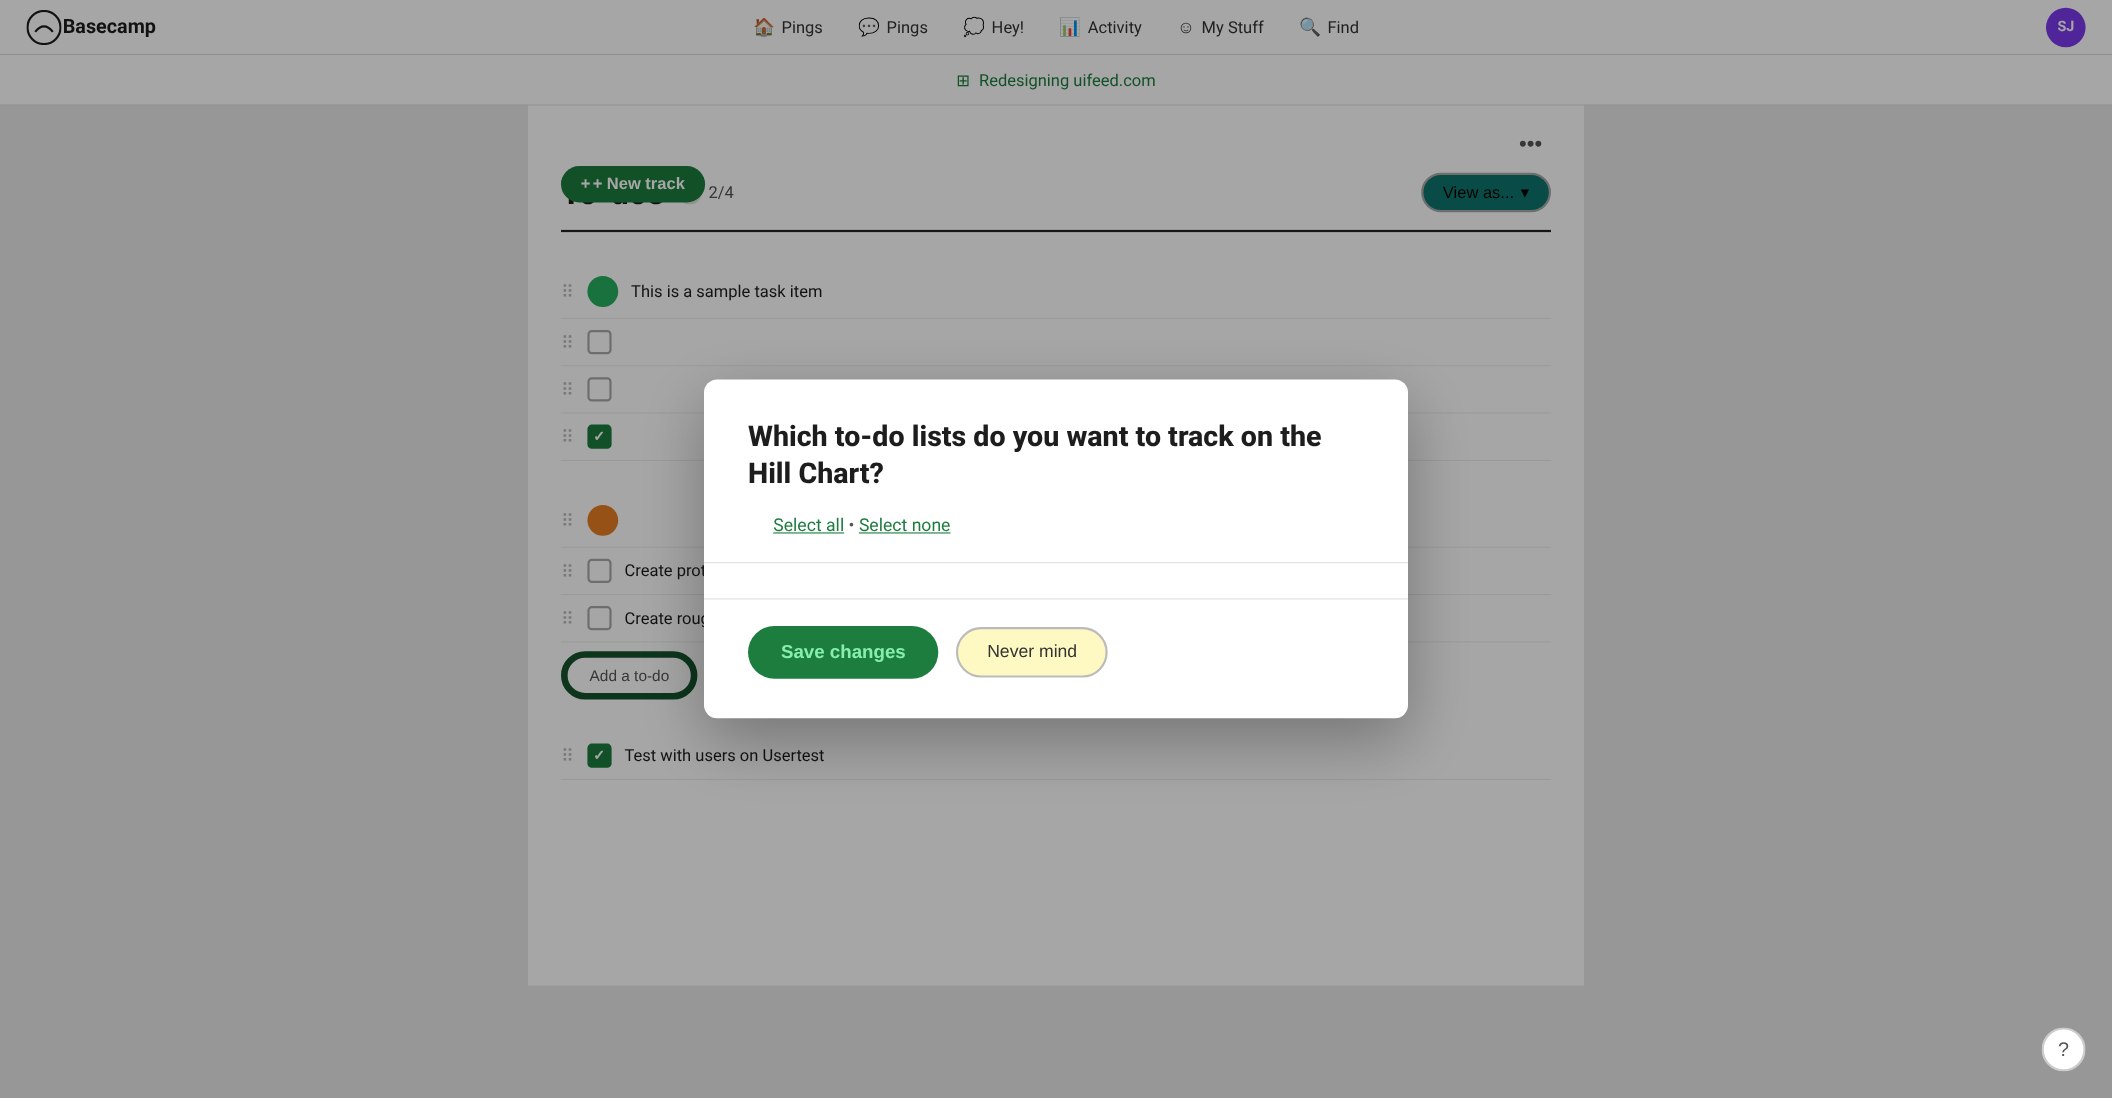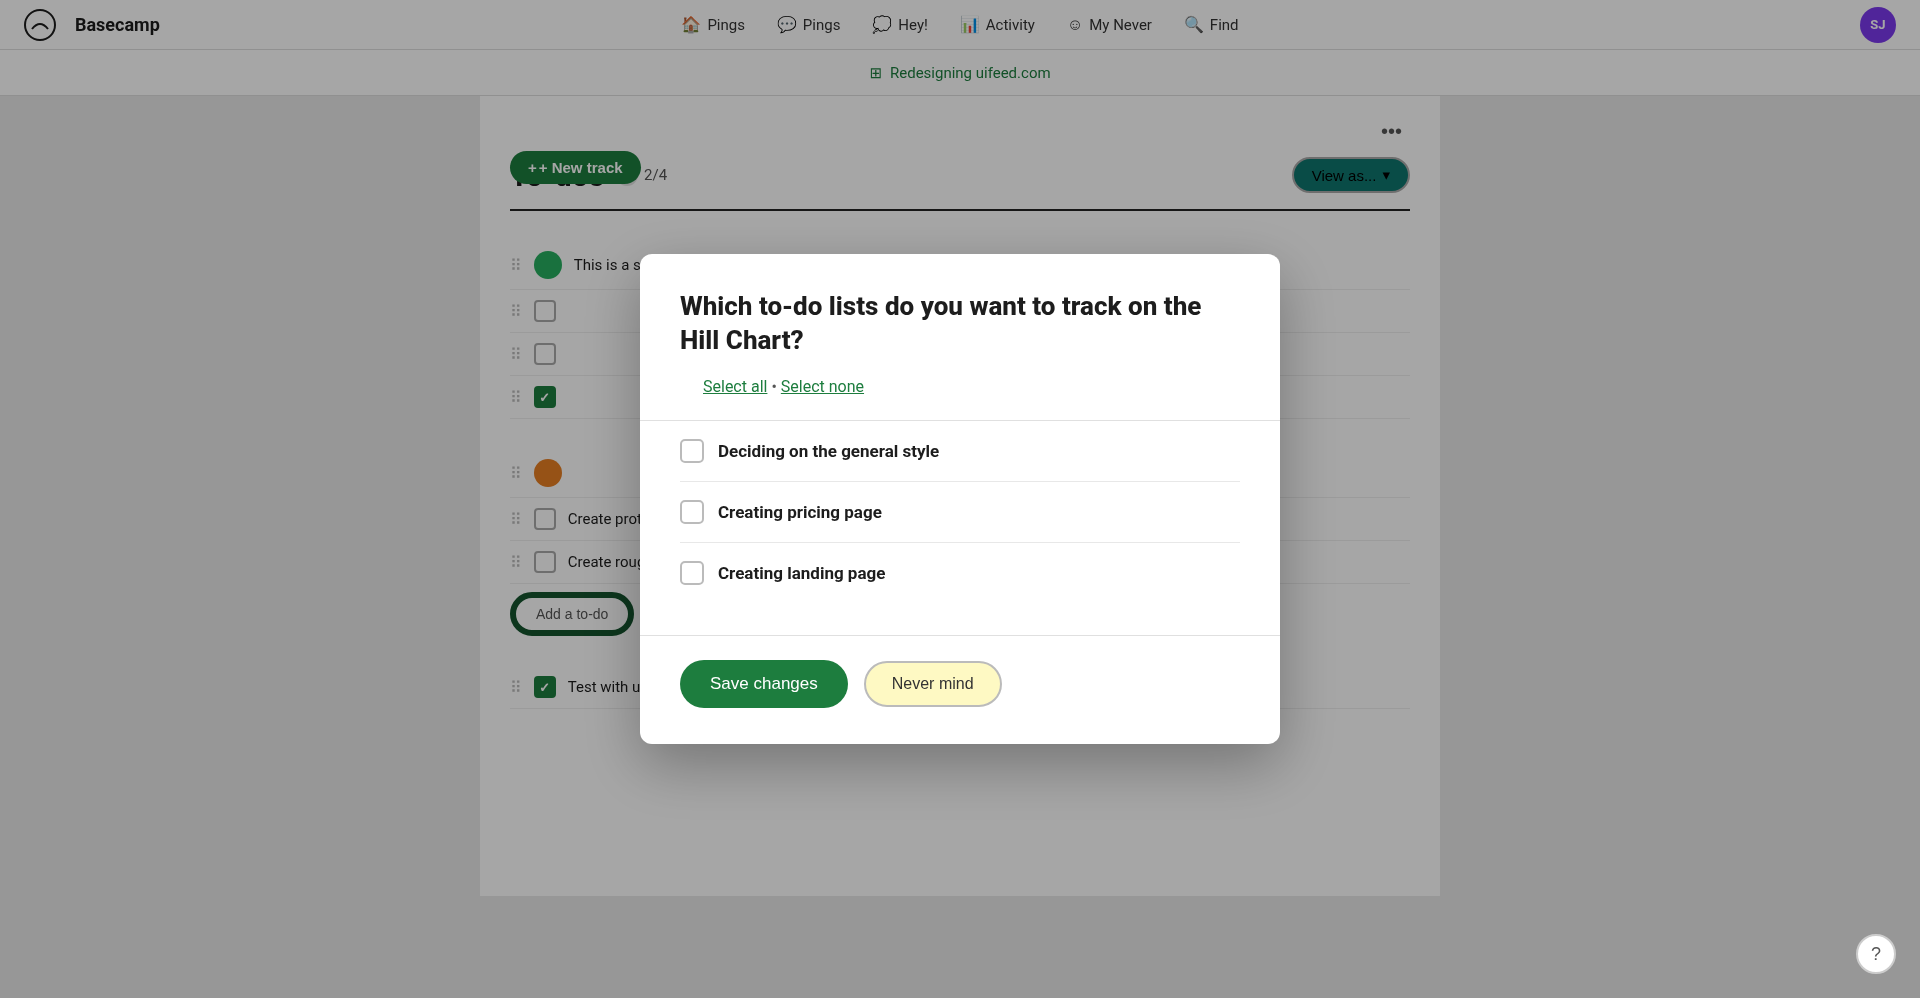--- a/index.html
+++ b/index.html
@@ -20,21 +20,21 @@
       align-items: center;
       justify-content: space-between;
       padding: 0 24px;
       border-bottom: 1px solid #ddd;
       position: relative;
       z-index: 1;
     }
     .topnav-left {
       display: flex;
       align-items: center;
-      gap: 19px;
+      gap: 1px;
     }
     .basecamp-logo-icon {
       width: 32px;
       height: 32px;
     }
     .brand-name {
       font-size: 18px;
       font-weight: 700;
       color: #1d1d1d;
     }
@@ -323,26 +323,26 @@
       border-top: 1px solid #e0e0e0;
       margin: 8px -40px 24px;
     }
     .modal-actions {
       display: flex;
       align-items: center;
       gap: 16px;
     }
     .save-btn {
       background: #1d7d3e;
-      color: #ffffff;
+      color: #86efac;
       border: none;
       border-radius: 999px;
       padding: 14px 30px;
       font-size: 17px;
-      font-weight: 400;
+      font-weight: 700;
       cursor: pointer;
       text-align: right;
     }
     .never-mind-btn {
       background: #fef9c3;
       color: #333;
       border: 2px solid #bbb;
       border-radius: 999px;
       padding: 12px 26px;
       font-size: 16px;
@@ -391,21 +391,21 @@
     <a class="nav-item">
       <span class="nav-icon">💭</span>
       <span>Hey!</span>
     </a>
     <a class="nav-item">
       <span class="nav-icon">📊</span>
       <span>Activity</span>
     </a>
     <a class="nav-item">
       <span class="nav-icon">☺</span>
-      <span>My Never</span>
+      <span>My Stuff</span>
     </a>
     <a class="nav-item">
       <span class="nav-icon">🔍</span>
       <span>Find</span>
     </a>
   </div>
   <div class="topnav-right">
     <div class="avatar">SJ</div>
   </div>
 </nav>
@@ -502,34 +502,20 @@
     <h2 class="modal-title">Which to-do lists do you want to track on the Hill Chart?</h2>
 
     <div class="modal-select-links">
       <a>Select all</a>
       <span class="dot">•</span>
       <a>Select none</a>
     </div>
 
     <hr class="modal-divider">
 
-    <div>
-      <div class="modal-list-item">
-        <div class="modal-checkbox"></div>
-        <span class="modal-item-label">Deciding on the general style</span>
-      </div>
-      <div class="modal-list-item">
-        <div class="modal-checkbox"></div>
-        <span class="modal-item-label">Creating pricing page</span>
-      </div>
-      <div class="modal-list-item">
-        <div class="modal-checkbox"></div>
-        <span class="modal-item-label">Creating landing page</span>
-      </div>
-    </div>
 
     <div style="height:24px;"></div>
     <hr class="modal-footer-divider">
 
     <div class="modal-actions">
       <button class="save-btn">Save changes</button>
       <button class="never-mind-btn">Never mind</button>
     </div>
   </div>
 </div>

